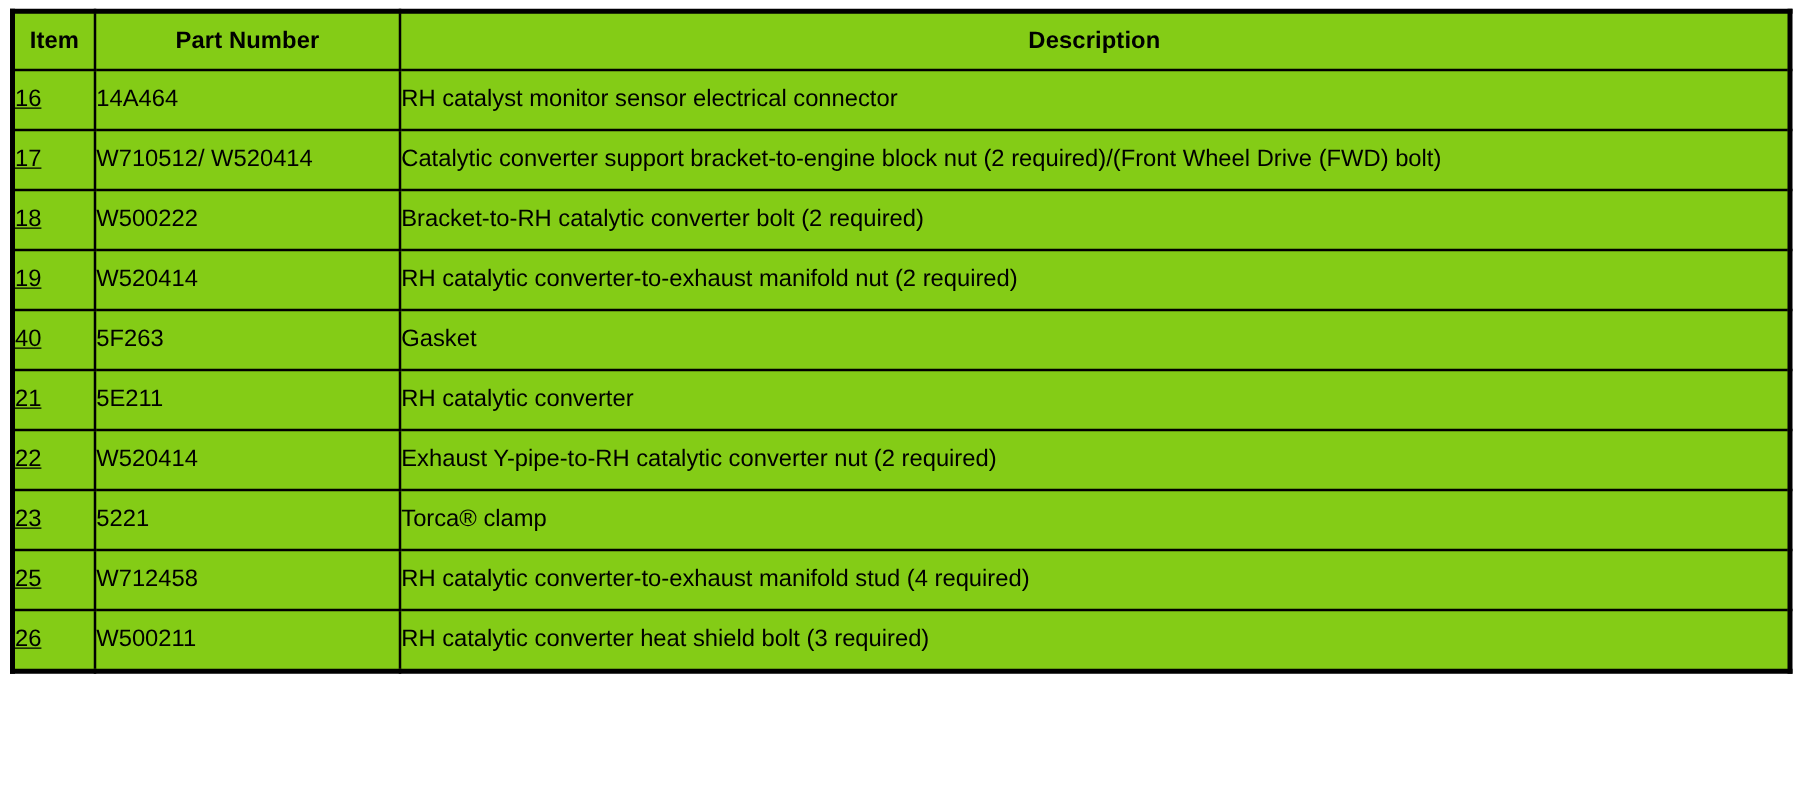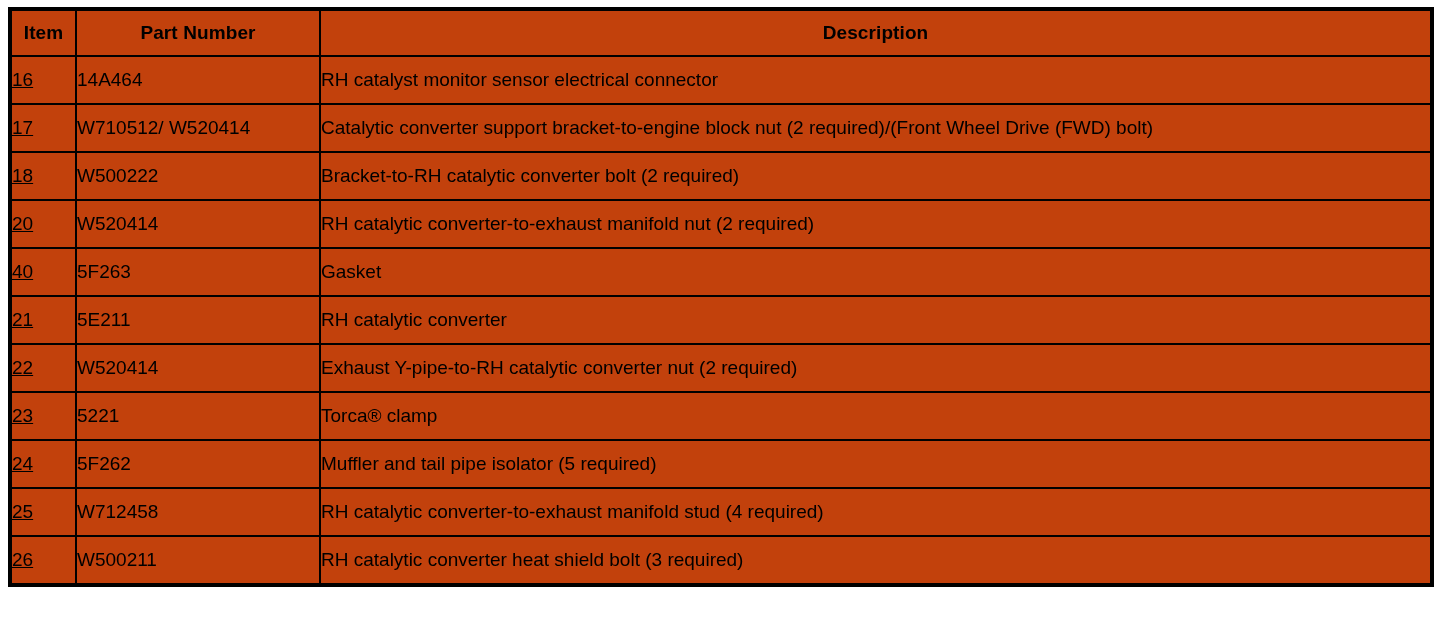--- a/index.html
+++ b/index.html
@@ -33,21 +33,21 @@
   }
   .parts-table col.c-item    { width: 66px; }
   .parts-table col.c-part    { width: 244px; }
   .parts-table col.c-desc    { width: 1112px; }
 
   .parts-table th,
   .parts-table td {
     border: 2px solid #000000;
     padding: 0;
     vertical-align: middle;
-    background: #c2410c;
+    background: #84cc16;
   }
   .parts-table thead th {
     height: 44px;
     font-size: 19px;
     font-weight: bold;
     letter-spacing: 0.1px;
   }
   .th-item   { text-align: center; }
   .th-part   { text-align: center; }
   .th-desc   { text-align: center; }
@@ -102,21 +102,21 @@
         <td class="cell-item">17</td>
         <td class="cell-part">W710512/ W520414</td>
         <td class="cell-desc">Catalytic converter support bracket-to-engine block nut (2 required)/(Front Wheel Drive (FWD) bolt)</td>
       </tr>
       <tr>
         <td class="cell-item">18</td>
         <td class="cell-part">W500222</td>
         <td class="cell-desc">Bracket-to-RH catalytic converter bolt (2 required)</td>
       </tr>
       <tr>
-        <td class="cell-item">20</td>
+        <td class="cell-item">19</td>
         <td class="cell-part">W520414</td>
         <td class="cell-desc">RH catalytic converter-to-exhaust manifold nut (2 required)</td>
       </tr>
       <tr>
         <td class="cell-item">40</td>
         <td class="cell-part">5F263</td>
         <td class="cell-desc">Gasket</td>
       </tr>
       <tr>
         <td class="cell-item">21</td>
@@ -127,25 +127,20 @@
         <td class="cell-item">22</td>
         <td class="cell-part">W520414</td>
         <td class="cell-desc">Exhaust Y-pipe-to-RH catalytic converter nut (2 required)</td>
       </tr>
       <tr>
         <td class="cell-item">23</td>
         <td class="cell-part">5221</td>
         <td class="cell-desc">Torca® clamp</td>
       </tr>
       <tr>
-        <td class="cell-item">24</td>
-        <td class="cell-part">5F262</td>
-        <td class="cell-desc">Muffler and tail pipe isolator (5 required)</td>
-      </tr>
-      <tr>
         <td class="cell-item">25</td>
         <td class="cell-part">W712458</td>
         <td class="cell-desc">RH catalytic converter-to-exhaust manifold stud (4 required)</td>
       </tr>
       <tr>
         <td class="cell-item">26</td>
         <td class="cell-part">W500211</td>
         <td class="cell-desc">RH catalytic converter heat shield bolt (3 required)</td>
       </tr>
     </tbody>

